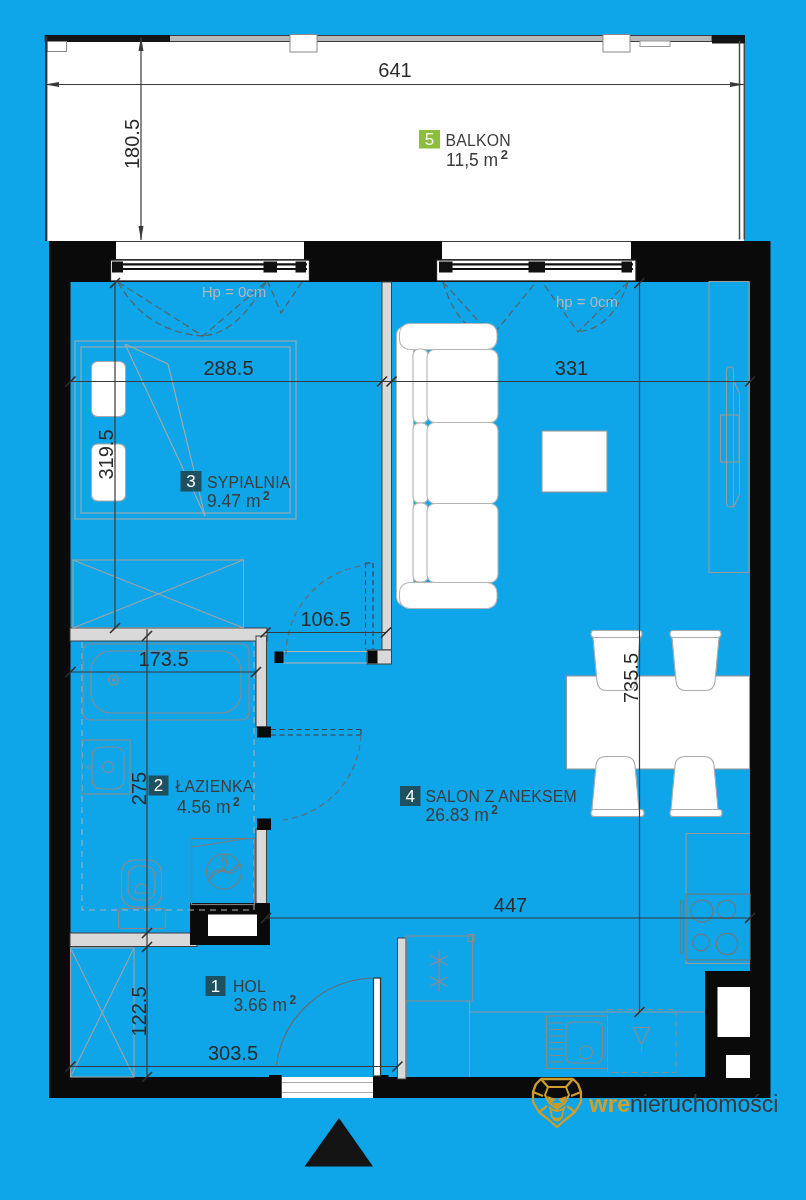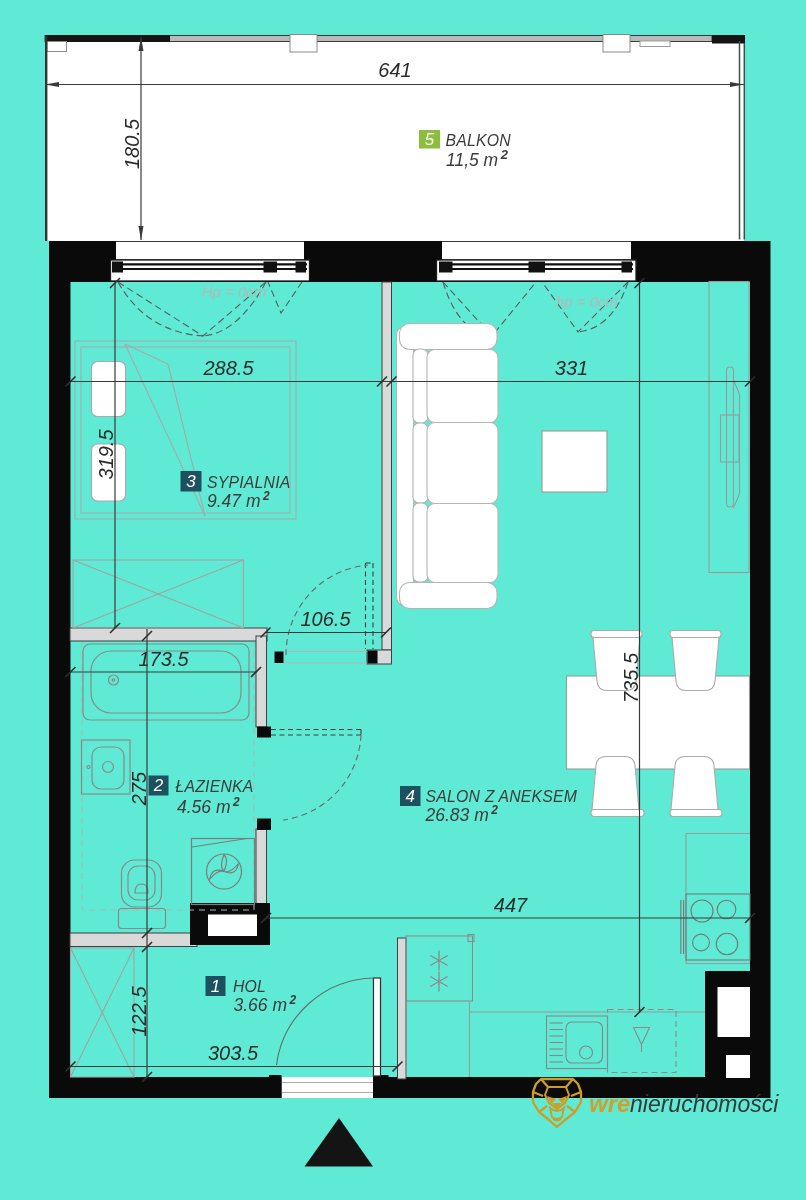--- a/index.html
+++ b/index.html
@@ -1,16 +1,16 @@
 <!DOCTYPE html>
 <html><head>
 <meta charset="utf-8">
 <style>
 html,body{margin:0;padding:0;background:#fff;}
-#plan{position:relative;width:806px;height:1200px;background:#5eead4;font-family:"Liberation Sans",sans-serif;font-style:italic;}
+#plan{position:relative;width:806px;height:1200px;background:#0ea5e9;font-family:"Liberation Sans",sans-serif;}
 svg{position:absolute;left:0;top:0;}
 .dim{font-family:"Liberation Sans",sans-serif;font-size:20px;fill:#2b2b2b;}
 .room{font-family:"Liberation Sans",sans-serif;font-size:15.8px;fill:#3c3c3c;letter-spacing:.2px;}
 .area{font-family:"Liberation Sans",sans-serif;font-size:17.5px;fill:#3c3c3c;}
 .badge{font-family:"Liberation Sans",sans-serif;font-size:17px;fill:#fff;}
 .hp{font-family:"Liberation Sans",sans-serif;font-size:15px;fill:#b7b7b7;}
 </style>
 </head>
 <body>
 <div id="plan">

